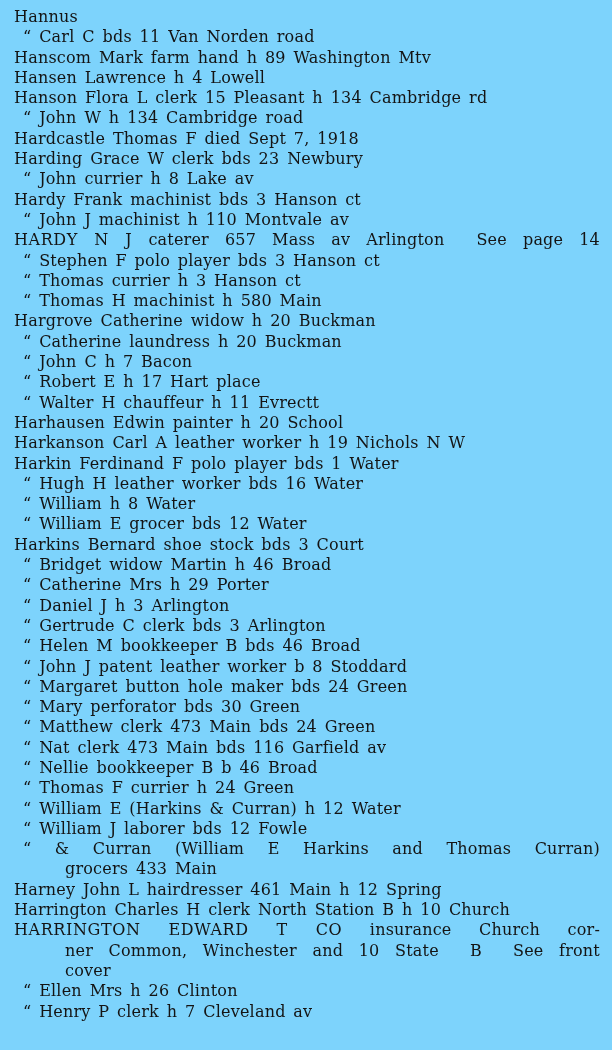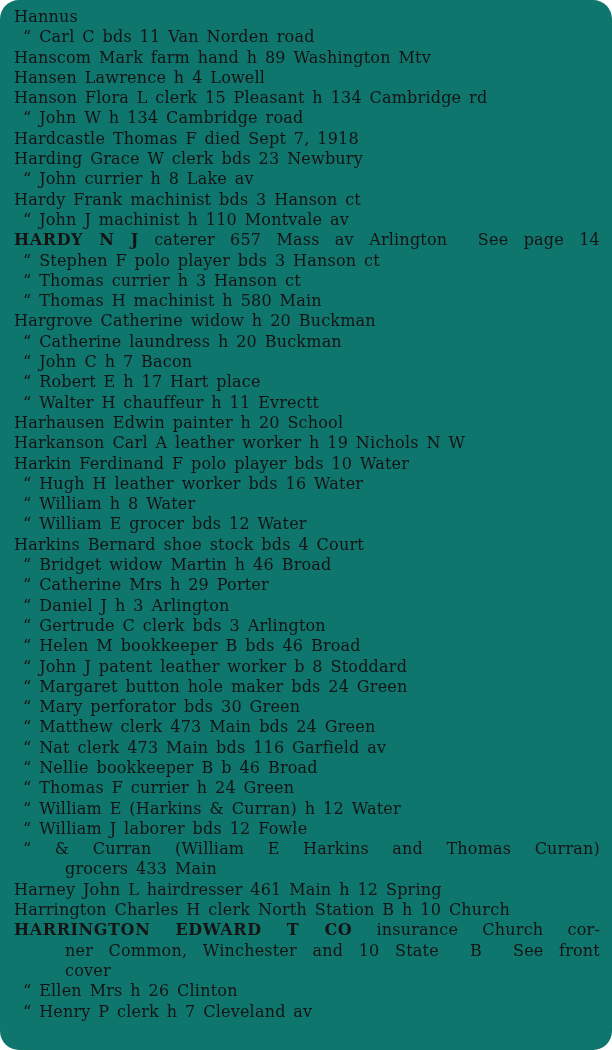--- a/index.html
+++ b/index.html
@@ -8,41 +8,40 @@
     width: 612px;
     height: 1050px;
     background: #ffffff;
     overflow: hidden;
   }
   .page {
     box-sizing: border-box;
     width: 612px;
     height: 1050px;
     padding: 7px 12px 14px 14px;
-    background: #0f766e;
+    background: #7dd3fc;
     color: #141414;
     font-family: "DejaVu Serif", serif;
-    border-radius: 19px;
   }
   .line {
     font-size: 16px;
     line-height: 20.3px;
     white-space: pre-wrap;
     word-spacing: 2.5px;
     letter-spacing: 0.2px;
   }
   .indent-entry { padding-left: 0; }
   .indent-ditto { padding-left: 9px; }
   .indent-wrap  { padding-left: 51px; }
   .justify {
     text-align: justify;
     text-align-last: justify;
   }
   .lead {
-    font-weight: bold;
+    font-weight: normal;
     letter-spacing: 0.6px;
   }
 </style>
 </head>
 <body>
 
 <div class="page">
   <div>
       <div class="line indent-entry"><span>Hannus</span></div>
       <div class="line indent-ditto"><span>“ Carl C bds 11 Van Norden road</span></div>
@@ -59,25 +58,25 @@
       <div class="line indent-ditto"><span>“ Stephen F polo player bds 3 Hanson ct</span></div>
       <div class="line indent-ditto"><span>“ Thomas currier h 3 Hanson ct</span></div>
       <div class="line indent-ditto"><span>“ Thomas H machinist h 580 Main</span></div>
       <div class="line indent-entry"><span>Hargrove Catherine widow h 20 Buckman</span></div>
       <div class="line indent-ditto"><span>“ Catherine laundress h 20 Buckman</span></div>
       <div class="line indent-ditto"><span>“ John C h 7 Bacon</span></div>
       <div class="line indent-ditto"><span>“ Robert E h 17 Hart place</span></div>
       <div class="line indent-ditto"><span>“ Walter H chauffeur h 11 Evrectt</span></div>
       <div class="line indent-entry"><span>Harhausen Edwin painter h 20 School</span></div>
       <div class="line indent-entry"><span>Harkanson Carl A leather worker h 19 Nichols N W</span></div>
-      <div class="line indent-entry"><span>Harkin Ferdinand F polo player bds 10 Water</span></div>
+      <div class="line indent-entry"><span>Harkin Ferdinand F polo player bds 1 Water</span></div>
       <div class="line indent-ditto"><span>“ Hugh H leather worker bds 16 Water</span></div>
       <div class="line indent-ditto"><span>“ William h 8 Water</span></div>
       <div class="line indent-ditto"><span>“ William E grocer bds 12 Water</span></div>
-      <div class="line indent-entry"><span>Harkins Bernard shoe stock bds 4 Court</span></div>
+      <div class="line indent-entry"><span>Harkins Bernard shoe stock bds 3 Court</span></div>
       <div class="line indent-ditto"><span>“ Bridget widow Martin h 46 Broad</span></div>
       <div class="line indent-ditto"><span>“ Catherine Mrs h 29 Porter</span></div>
       <div class="line indent-ditto"><span>“ Daniel J h 3 Arlington</span></div>
       <div class="line indent-ditto"><span>“ Gertrude C clerk bds 3 Arlington</span></div>
       <div class="line indent-ditto"><span>“ Helen M bookkeeper B bds 46 Broad</span></div>
       <div class="line indent-ditto"><span>“ John J patent leather worker b 8 Stoddard</span></div>
       <div class="line indent-ditto"><span>“ Margaret button hole maker bds 24 Green</span></div>
       <div class="line indent-ditto"><span>“ Mary perforator bds 30 Green</span></div>
       <div class="line indent-ditto"><span>“ Matthew clerk 473 Main bds 24 Green</span></div>
       <div class="line indent-ditto"><span>“ Nat clerk 473 Main bds 116 Garfield av</span></div>

